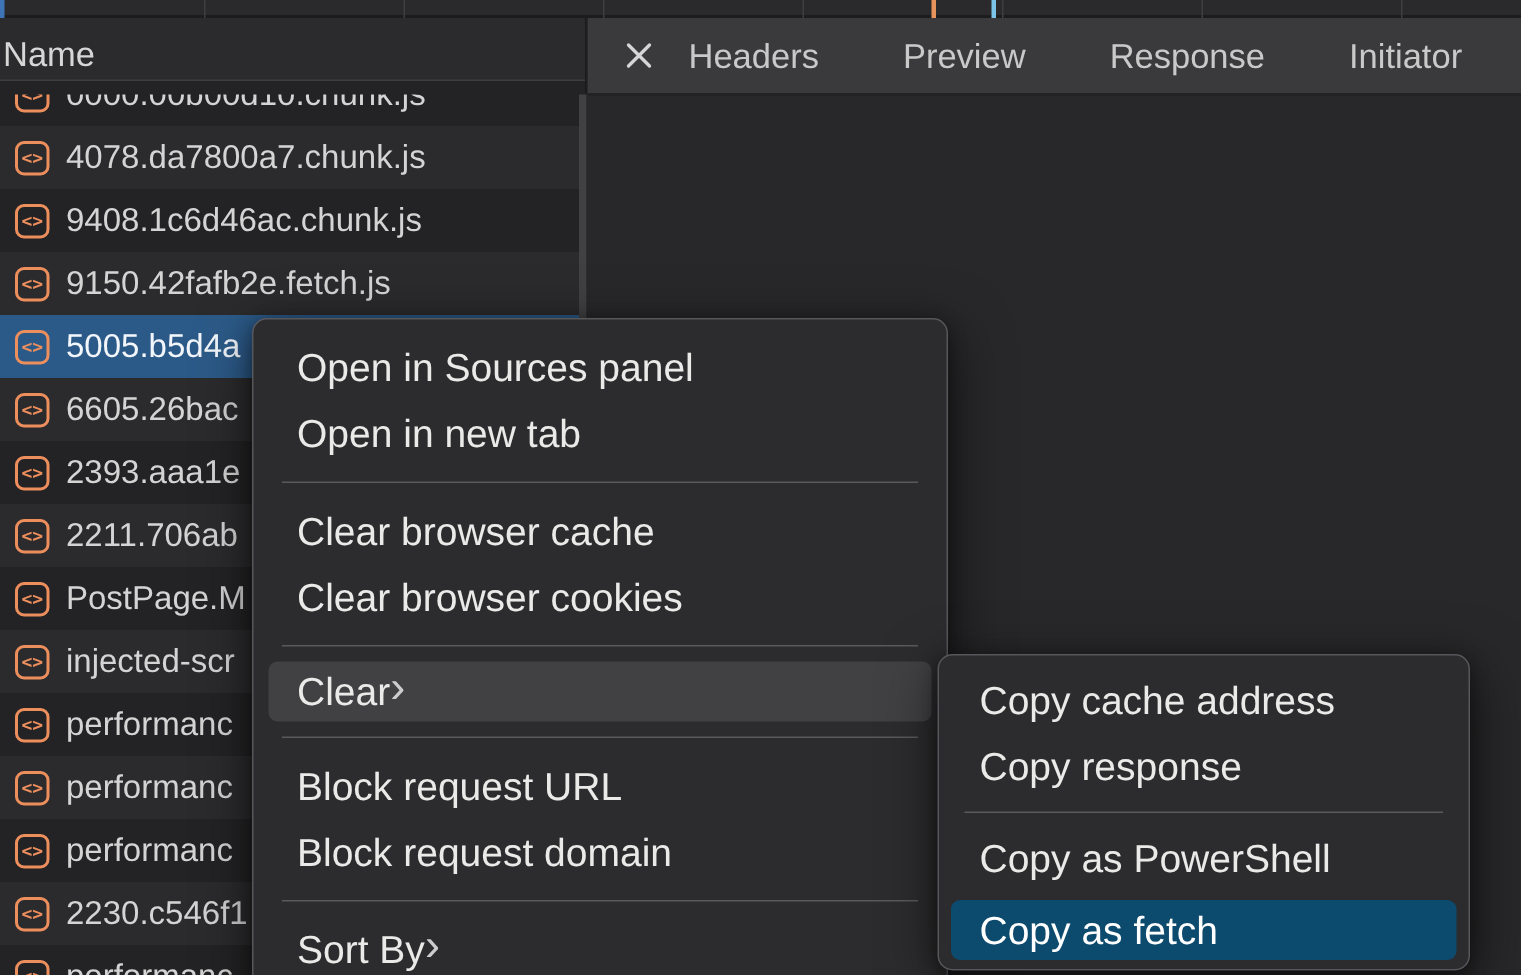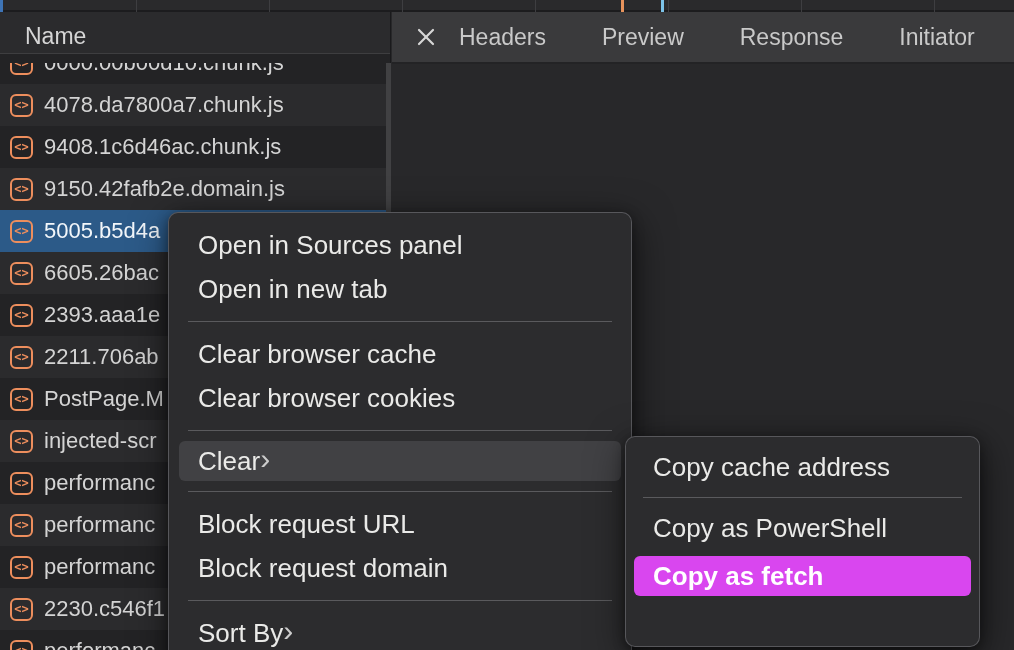--- a/index.html
+++ b/index.html
@@ -12,21 +12,21 @@
               background:#2a2a2c; border-bottom:2px solid #1c1c1e; }
   .strip-div { position:absolute; top:0; width:1px; height:12px; background:#3e3e41; }
   .strip-marker { position:absolute; top:0; width:3px; height:12px; }
   .strip-corner { position:absolute; left:0; top:0; width:3px; height:12px; background:#3e74b6; }
 
   
   .name-panel { position:absolute; left:0; top:12px; width:391px; height:638px;
                 background:#232325; border-right:1px solid #1a1a1c; }
   .name-header { position:absolute; left:0; top:0; width:100%; height:42px; background:#2b2b2d;
                  border-bottom:1px solid #3e3e40; color:#d6d6d6; font-size:23px;
-                 line-height:49px; padding-left:25px; }
+                 line-height:49px; padding-left:2px; }
   .rows-clip { position:absolute; left:0; top:51px; width:386px; height:587px; overflow:hidden; }
   .rows-inner { margin-top:-21px; }
   .row { height:42px; display:flex; align-items:center; gap:11px; padding-left:10px;
          white-space:nowrap; overflow:hidden; }
   .row.dark { background:#232325; }
   .row.light { background:#2b2b2d; }
   .row.selected { background:#2c5a88; }
   .row-label { color:#d4d4d4; font-size:22px; }
   .row.selected .row-label { color:#f2f6fa; }
   .ficon { flex:none; width:23px; height:23px; border:2.5px solid #ed8e5d; border-radius:6px;
@@ -45,21 +45,21 @@
   
   .menu { position:absolute; background:#2c2c2e; border:1px solid rgba(130,130,136,.5);
           border-radius:10px; box-shadow:2px 10px 38px rgba(0,0,0,.58), 0 3px 12px rgba(0,0,0,.4);
           padding:10px; }
   #main-menu { left:168px; top:212px; width:464px; height:466px; z-index:50; }
   #sub-menu  { left:625px; top:436px; width:355px; height:211px; z-index:60; padding:8px; }
   .mi { height:44px; line-height:44px; padding:0 19px; font-size:26px; color:#eaeae8;
         border-radius:6px; display:flex; align-items:center; justify-content:flex-start;
         white-space:nowrap; overflow:hidden; cursor:default; }
   .mi.hovered { height:40px; line-height:40px; margin:5px 0; background:#414144; }
-  .mi.blue { height:40px; line-height:40px; margin-top:6px; background:#d946ef; color:#ffffff;font-weight:bold; }
+  .mi.blue { height:40px; line-height:40px; margin-top:6px; background:#0c4a6e; color:#ffffff; }
   .msep { height:1px; background:rgba(155,155,160,.42); margin:10px 9px; }
   #sub-menu .msep { margin:8px 9px; }
   .arrow { font-size:30px; color:#cccccc; line-height:0; transform:translateY(-2px); }
 </style>
 </head>
 <body>
 
 <div id="stage">
 
   <div class="topstrip">
@@ -86,21 +86,21 @@
         <div class="row light">
           <span class="ficon">&lt;&gt;</span>
           <span class="row-label">4078.da7800a7.chunk.js</span>
         </div>
         <div class="row dark">
           <span class="ficon">&lt;&gt;</span>
           <span class="row-label">9408.1c6d46ac.chunk.js</span>
         </div>
         <div class="row light">
           <span class="ficon">&lt;&gt;</span>
-          <span class="row-label">9150.42fafb2e.domain.js</span>
+          <span class="row-label">9150.42fafb2e.fetch.js</span>
         </div>
         <div class="row selected">
           <span class="ficon">&lt;&gt;</span>
           <span class="row-label">5005.b5d4a</span>
         </div>
         <div class="row light">
           <span class="ficon">&lt;&gt;</span>
           <span class="row-label">6605.26bac</span>
         </div>
         <div class="row dark">
@@ -190,20 +190,23 @@
     <div class="mi">
       <span>Sort By</span>
       <span class="arrow">›</span>
     </div>
   </div>
 
   <div class="menu" id="sub-menu">
     <div class="mi">
       <span>Copy cache address</span>
     </div>
+    <div class="mi">
+      <span>Copy response</span>
+    </div>
     <div class="msep"></div>
     <div class="mi">
       <span>Copy as PowerShell</span>
     </div>
     <div class="mi blue">
       <span>Copy as fetch</span>
     </div>
   </div>
 
 </div>

